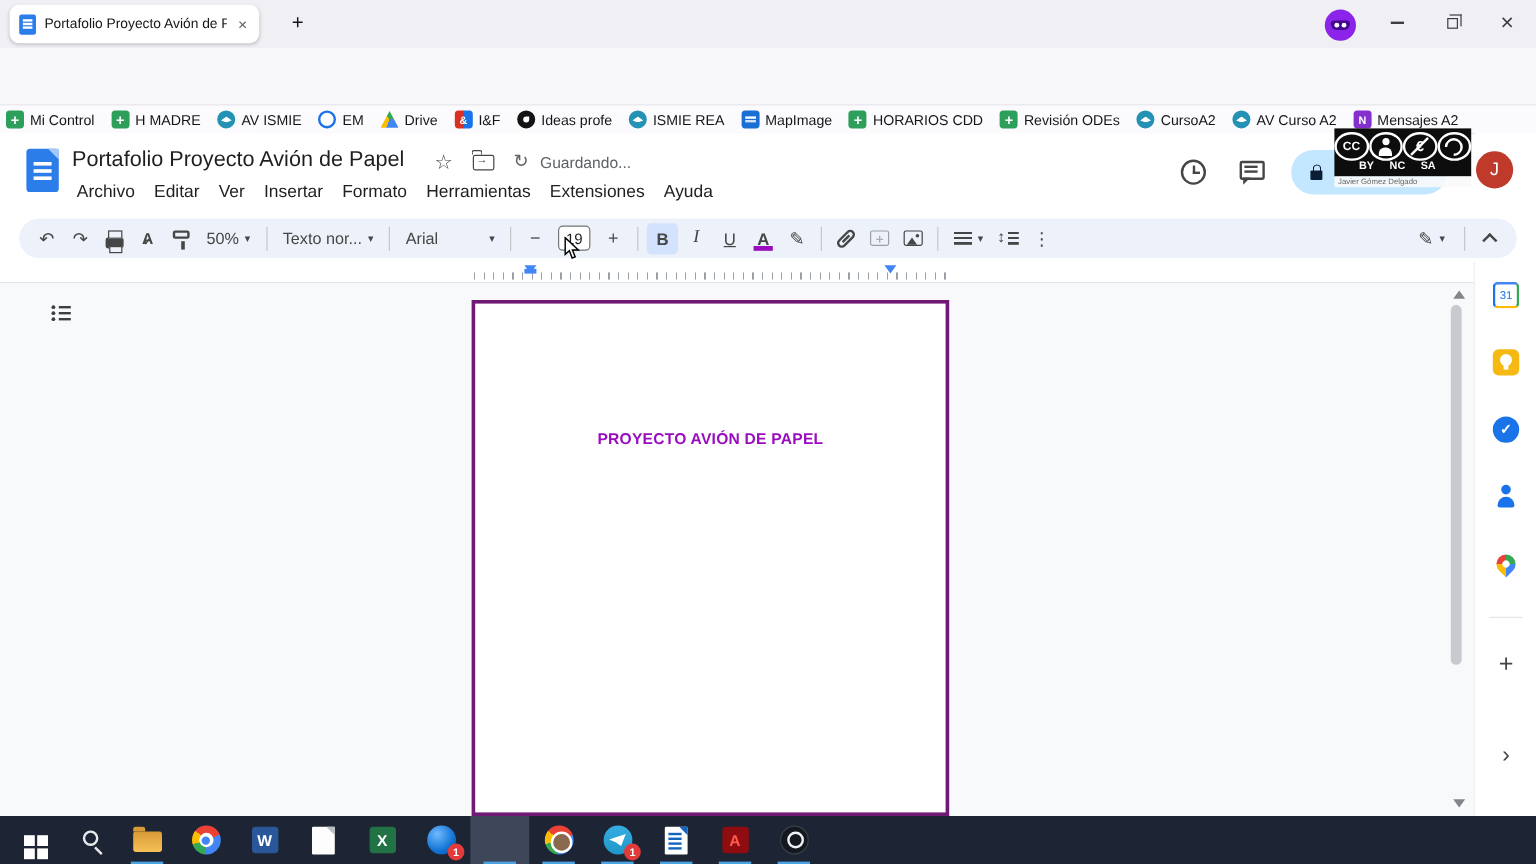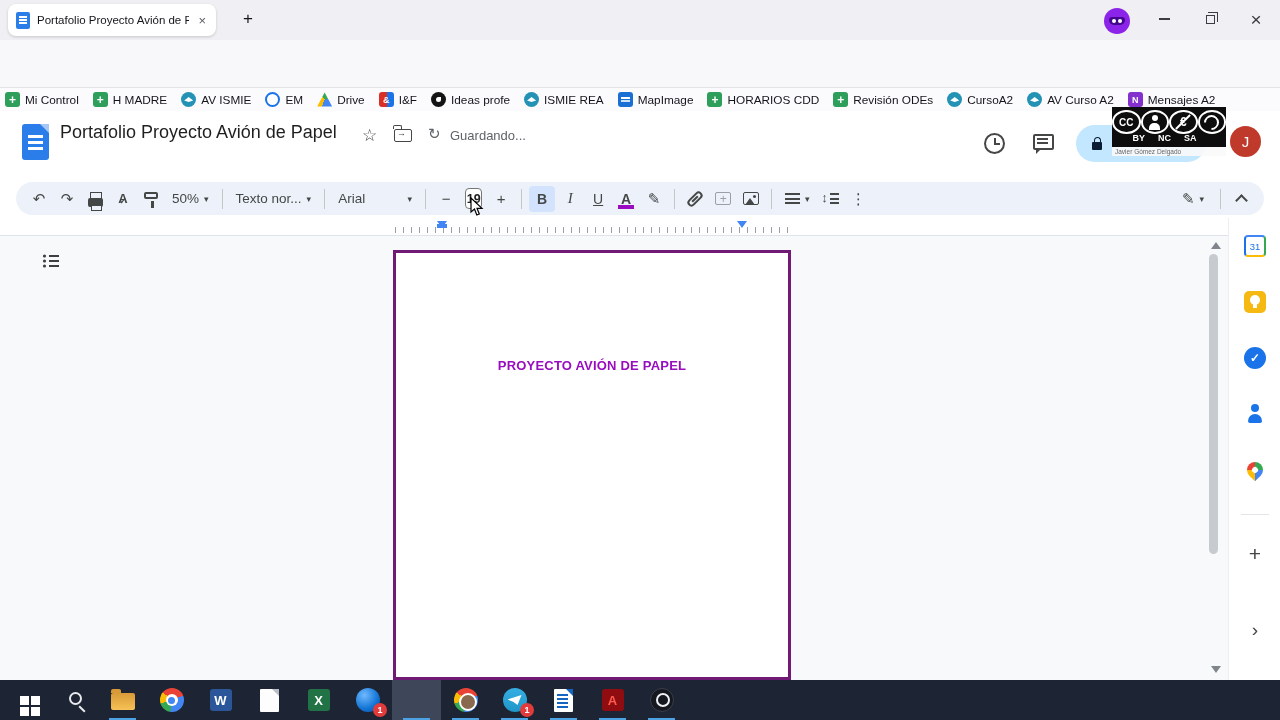--- a/index.html
+++ b/index.html
@@ -127,22 +127,22 @@
   #toolbarzone { position:absolute; left:0; top:180px; width:1280px; height:38px; background:#fff; }
   #toolbar { position:absolute; left:16px; top:2px; width:1248px; height:33px; background:#edf2fa; border-radius:17px;
            display:flex; align-items:center; padding:0 10px; gap:2px; }
   .tbtn { min-width:26px; height:26px; border-radius:4px; display:flex; align-items:center; justify-content:center;
            color:#444746; font-size:15px; position:relative; flex:none; }
   .tbtn.active { background:#d3e3fd; }
   .tb-divider { width:1px; height:20px; background:#c4c7c5; margin:0 5px; flex:none; }
   .tb-label { font-size:13.5px; color:#444746; }
   .dd-arrow { font-size:9px; color:#444746; margin-left:5px; }
   .tb-combo { display:flex; align-items:center; padding:0 6px; height:26px; border-radius:4px; flex:none; }
-  .fontsize-box { width:17px; height:21px; border:1px solid #747775; border-radius:4px; background:#fff;
-           display:flex; align-items:center; justify-content:center; font-size:12.5px; color:#1f1f1f; margin:0 4px; flex:none;font-weight:bold; }
+  .fontsize-box { width:27px; height:21px; border:1px solid #747775; border-radius:4px; background:#fff;
+           display:flex; align-items:center; justify-content:center; font-size:12.5px; color:#1f1f1f; margin:0 4px; flex:none; }
   .bold-b { font-weight:700; font-size:14px; }
   .italic-i { font-style:italic; font-family:"Liberation Serif", serif; font-size:15px; }
   .underline-u { text-decoration:underline; font-size:14px; }
   .color-a { font-size:14px; font-weight:600; line-height:1; }
   .color-a::after { content:""; position:absolute; left:5px; bottom:3px; width:16px; height:3.5px; background:#990cbf; }
   .i-print { width:15px; height:9px; background:#444746; border-radius:2px; position:relative; margin-top:7px; }
   .i-print::before { content:""; position:absolute; left:2px; top:-6px; width:10px; height:5px; border:1.7px solid #444746; background:#edf2fa; }
   .i-print::after { content:""; position:absolute; left:3px; bottom:-4px; width:9px; height:4px; background:#edf2fa; border:1.5px solid #444746; }
   .i-spell { font-size:13px; font-weight:600; position:relative; }
   .i-spell::after { content:"✓"; position:absolute; right:1px; bottom:0; font-size:9px; }
@@ -380,20 +380,38 @@
       </div>
     </div>
 
   <div id="docsheader">
     <div class="docs-logo"></div>
     <div class="doc-title">Portafolio Proyecto Avión de Papel</div>
     <span class="t-star">☆</span>
     <span class="i-folder-move"></span>
     <span class="t-sync">↻</span>
     <span class="t-saving">Guardando...</span>
+    <div id="menubar">
+
+        <div class="menu-item">Archivo</div>
+
+        <div class="menu-item">Editar</div>
+
+        <div class="menu-item">Ver</div>
+
+        <div class="menu-item">Insertar</div>
+
+        <div class="menu-item">Formato</div>
+
+        <div class="menu-item">Herramientas</div>
+
+        <div class="menu-item">Extensiones</div>
+
+        <div class="menu-item">Ayuda</div>
+      </div>
     <span class="i-history"></span>
     <span class="i-comment-h"></span>
     <div class="share-pill">
       <span class="i-lock-dark"></span>
     </div>
     <div class="avatar">J</div>
   </div>
 
   <div id="cc-badge">
     <div class="cc-black">

